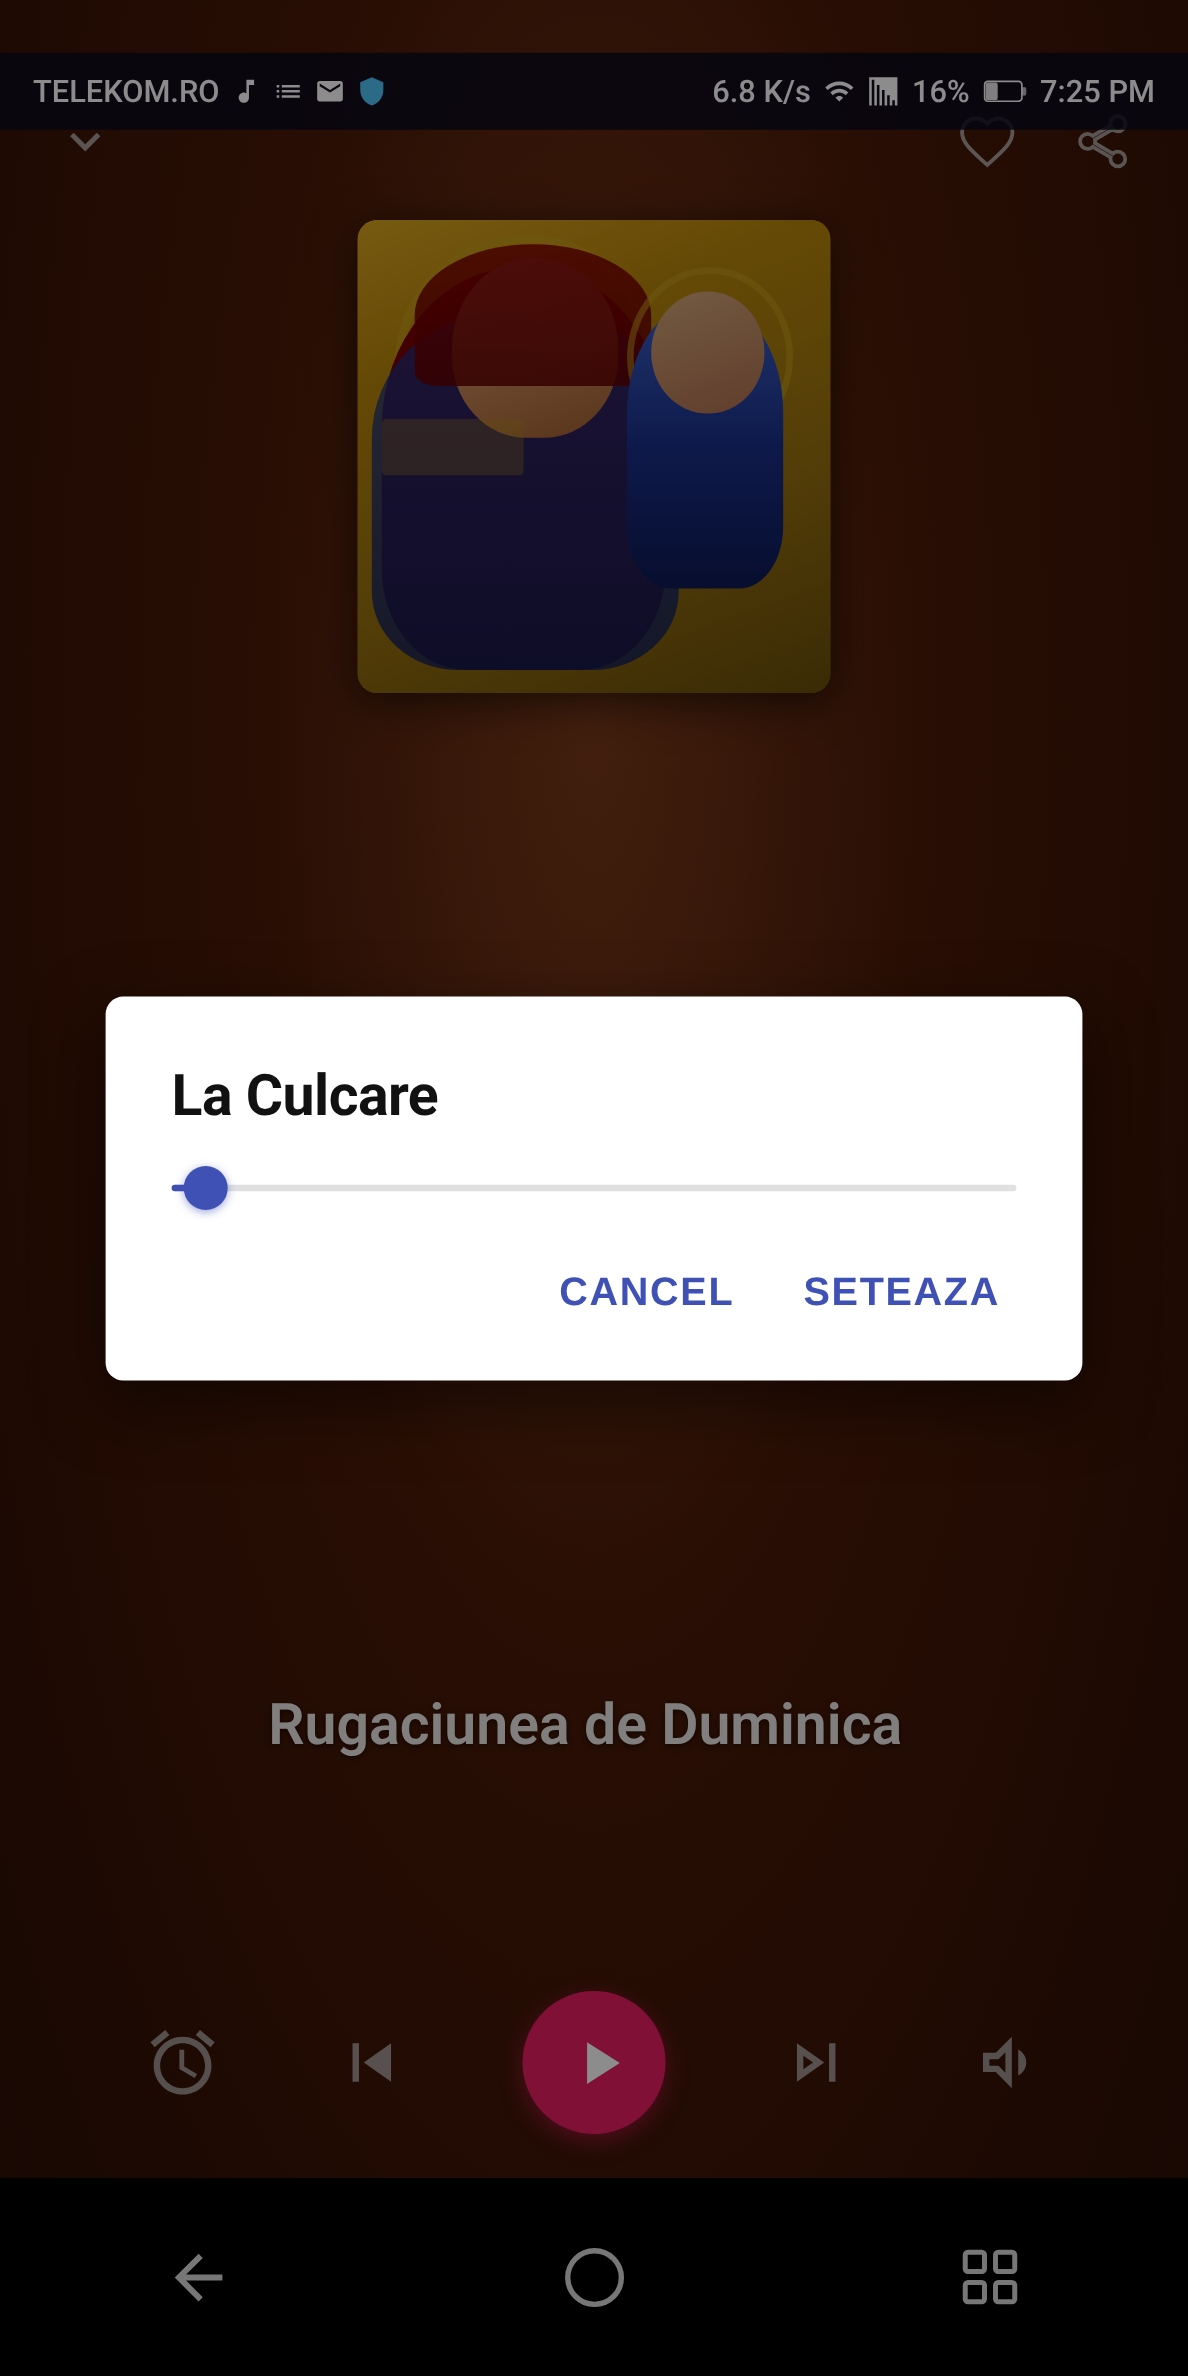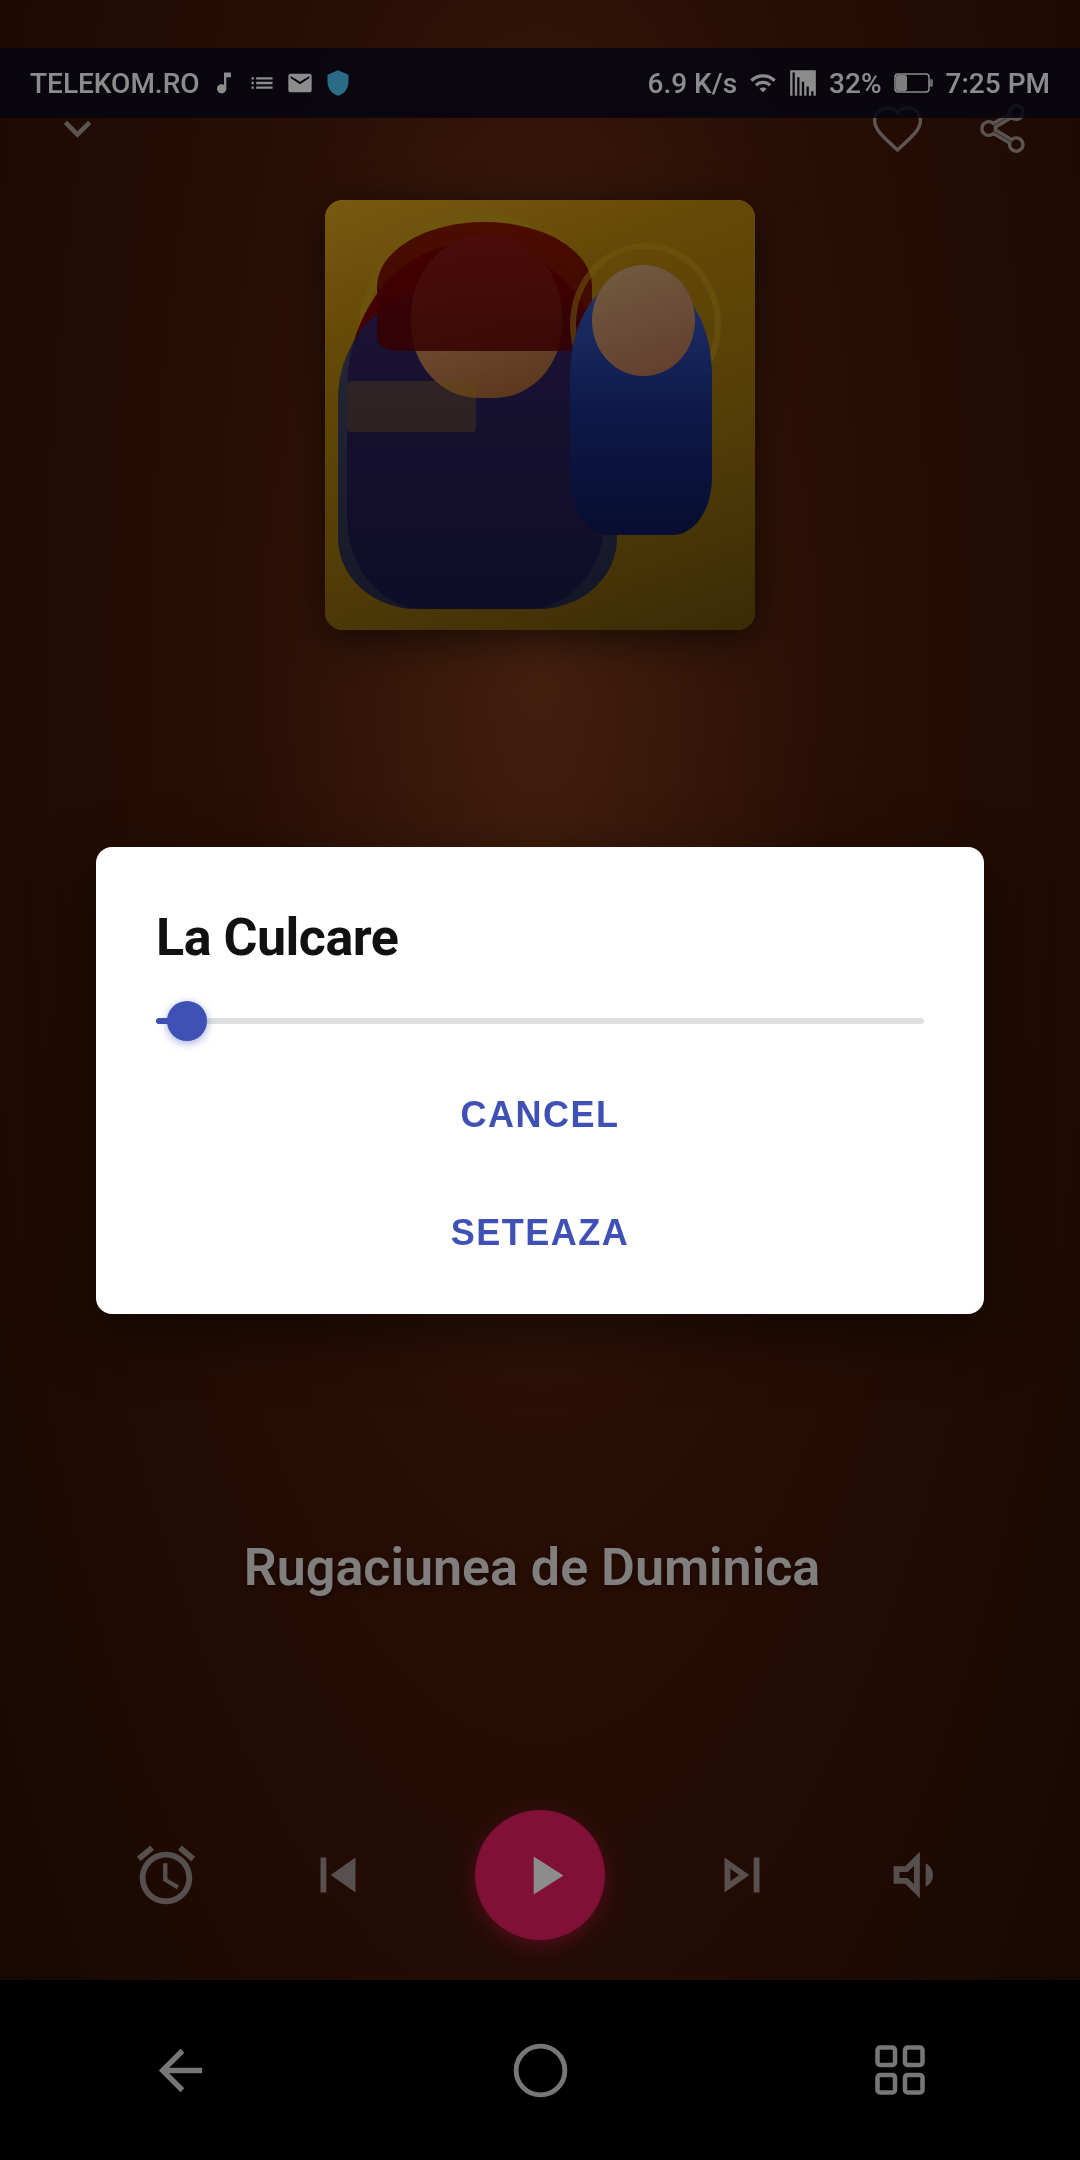--- a/index.html
+++ b/index.html
@@ -163,24 +163,23 @@
 
     .slider-value {
       text-align: right;
       font-size: 36px;
       color: #666;
       margin-top: 20px;
     }
 
     .dialog-buttons {
       display: flex;
-      justify-content: space-between;
-      gap: 56px;
+      justify-content: flex-end;
+      gap: 33px;
       margin-top: 60px;
-      flex-direction: column;
     }
 
     .dialog-btn {
       font-size: 36px;
       font-weight: 700;
       letter-spacing: 1.5px;
       background: none;
       border: none;
       cursor: pointer;
       padding: 10px 15px;
@@ -292,28 +291,28 @@
         <path fill="white" d="M3 13h2v-2H3v2zm0 4h2v-2H3v2zm0-8h2V7H3v2zm4 4h14v-2H7v2zm0 4h14v-2H7v2zM7 7v2h14V7H7z"></path>
       </svg>
     <svg width="28" height="28" viewBox="0 0 24 24">
         <path fill="white" d="M20 4H4c-1.1 0-2 .9-2 2v12c0 1.1.9 2 2 2h16c1.1 0 2-.9 2-2V6c0-1.1-.9-2-2-2zm0 4-8 5-8-5V6l8 5 8-5v2z"></path>
       </svg>
     <svg width="28" height="28" viewBox="0 0 24 24">
         <path fill="#4fc3f7" d="M12 1L3 5v6c0 5.55 3.84 10.74 9 12 5.16-1.26 9-6.45 9-12V5l-9-4z"></path>
       </svg>
   </div>
   <div class="status-bar-right">
-    <span>6.9 K/s</span>
+    <span>6.8 K/s</span>
     <svg width="28" height="28" viewBox="0 0 24 24">
         <path fill="white" d="M1 9l2 2c4.97-4.97 13.03-4.97 18 0l2-2C16.93 2.93 7.08 2.93 1 9zm8 8l3 3 3-3c-1.65-1.66-4.34-1.66-6 0zm-4-4 2 2c2.76-2.76 7.24-2.76 10 0l2-2C15.14 9.14 8.87 9.14 5 13z"></path>
       </svg>
     <svg width="28" height="28" viewBox="0 0 24 24">
         <path fill="white" d="M1 1v22h2V3h2v20h2V7h2v16h2V11h2v12h2V15h2v8h2V19h2v4h2V1z"></path>
       </svg>
-    <span>32%</span>
+    <span>16%</span>
     <svg width="40" height="22" viewBox="0 0 40 22">
         <rect x="1" y="2" width="34" height="18" rx="3" ry="3" fill="none" stroke="white" stroke-width="1.5"></rect>
         <rect x="2" y="3" width="11" height="16" rx="2" fill="white" opacity="0.9"></rect>
         <rect x="35" y="7" width="4" height="8" rx="2" fill="white" opacity="0.7"></rect>
       </svg>
     <span>7:25 PM</span>
   </div>
 </div>
 
 <div class="top-controls">

